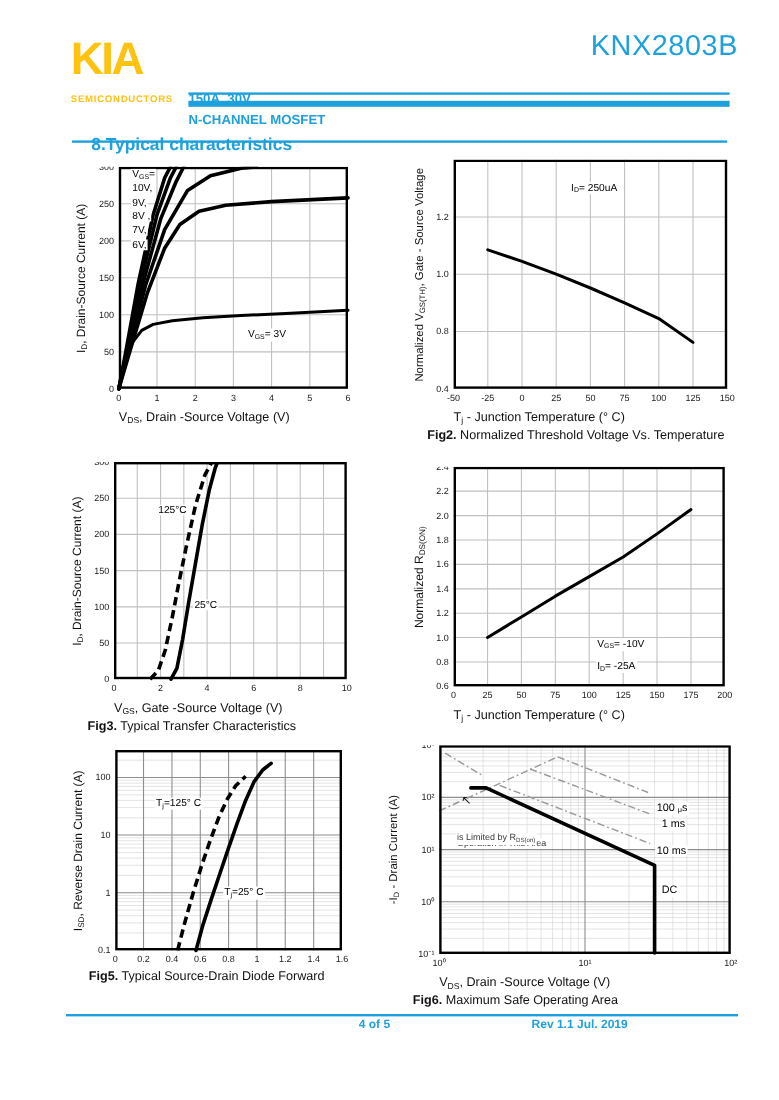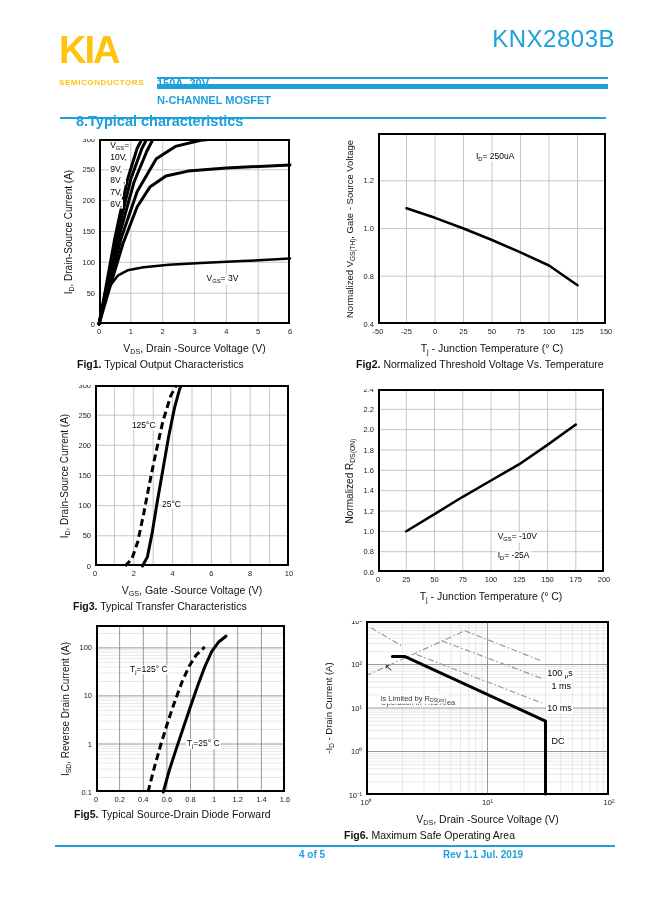--- a/index.html
+++ b/index.html
@@ -30,21 +30,21 @@
   [data-fig="fig1"]{left:75px;top:139px;}
   [data-fig="fig2"]{left:354px;top:133px;}
   [data-fig="fig3"]{left:71px;top:385px;}
   [data-fig="fig4"]{left:354px;top:389px;}
   [data-fig="fig5"]{left:72px;top:625px;}
   [data-fig="fig6"]{left:342px;top:621px;}
   .plotwrap{position:relative;}
   .plotwrap svg{display:block;}
   .ylab{position:absolute;font-size:10px;color:#111;white-space:nowrap;
         transform:translate(-50%,-50%) rotate(-90deg);}
-  .xlab{font-size:10.5px;color:#111;text-align:center;margin-top:4px;white-space:nowrap;}
+  .xlab{font-size:10.5px;color:#111;text-align:left;margin-top:4px;white-space:nowrap;}
   .cap{font-size:10.5px;color:#111;margin-top:2px;margin-left:2px;white-space:nowrap;}
   .cap b{font-weight:bold;}
   .ann{position:absolute;transform:translateY(-50%);background:#fff;font-size:8.5px;color:#000;
        line-height:1.05;white-space:nowrap;padding:0 1px;}
   .ann.nobg{background:transparent;padding:0;}
   .sub{font-size:68%;vertical-align:-0.25em;}
 </style>
 </head>
 <body style="--accent: #1EA0DC; --logo: #FFC20E;">
 
@@ -99,21 +99,20 @@
       </svg>
       <div class="ann" style="left: 34.2px; top: 6.8px;"><span>V</span><span class="sub">GS</span><span>=</span></div>
       <div class="ann" style="left: 34.2px; top: 17.9px;"><span>10V,</span></div>
       <div class="ann" style="left: 34.2px; top: 29.6px;"><span>9V,</span></div>
       <div class="ann" style="left: 34.2px; top: 41.3px;"><span>8V ,</span></div>
       <div class="ann" style="left: 34.2px; top: 53px;"><span>7V,</span></div>
       <div class="ann" style="left: 34.2px; top: 64.8px;"><span>6V,</span></div>
       <div class="ann" style="left: 130.6px; top: 140px;"><span>V</span><span class="sub">GS</span><span>= 3V</span></div>
     </div>
   <div class="xlab" style="margin-left: 24px; width: 191px;"><span>V</span><span class="sub">DS</span><span>, Drain -Source Voltage (V)</span></div>
-  <div class="cap"><b>Fig1.</b><span> Typical Output Characteristics</span></div>
 </div>
 
 <div class="fig" data-fig="fig2">
   <span class="ylab" style="left: -4px; top: 95.5px; font-size: 9.5px;"><span>Normalized V</span><span class="sub">GS(TH)</span><span>, Gate - Source Voltage</span></span>
   <div class="plotwrap" style="width: 262px; height: 205px;">
       <svg width="262" height="205">
         <line x1="52.5" y1="0" x2="52.5" y2="191" stroke="#c0c0c0" stroke-width="0.9"></line>
         <line x1="81.0" y1="0" x2="81.0" y2="191" stroke="#c0c0c0" stroke-width="0.9"></line>
         <line x1="109.5" y1="0" x2="109.5" y2="191" stroke="#c0c0c0" stroke-width="0.9"></line>
         <line x1="138.0" y1="0" x2="138.0" y2="191" stroke="#c0c0c0" stroke-width="0.9"></line>

